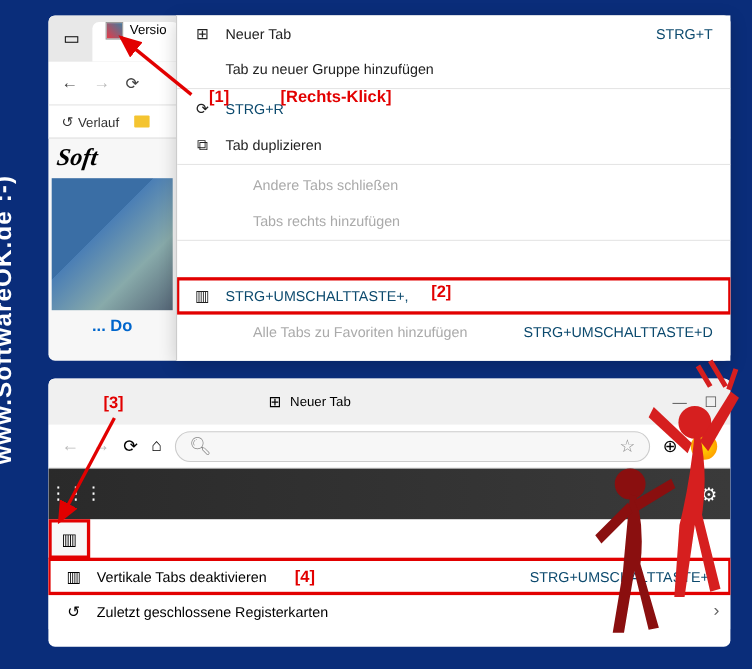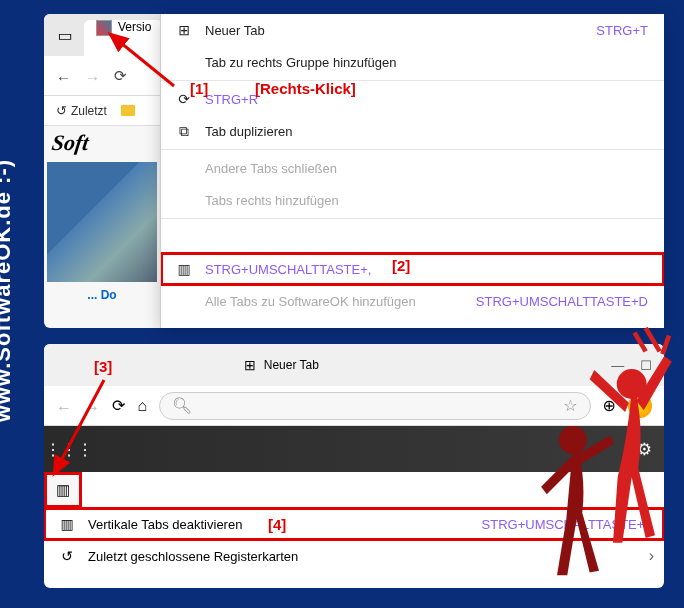--- a/index.html
+++ b/index.html
@@ -47,38 +47,38 @@
       position: absolute; left: 160px; top: 14px; width: 504px; height: 314px;
       background: white; border-left: 1px solid #ccc; box-shadow: 0 4px 16px rgba(0,0,0,0.2);
       font-size: 13px; color: #222; overflow: hidden;
     }
     .menu-item {
       display: flex; align-items: center; padding: 7px 16px 7px 12px; height: 32px;
       position: relative;
     }
     .menu-item .mi-icon { width: 22px; text-align: center; font-size: 14px; margin-right: 10px; }
     .menu-item .mi-label { flex: 1; }
-    .menu-item .mi-shortcut { color: #8b5cf6; font-size: 13px; }
-    .menu-item.disabled { color: #aaa; }
+    .menu-item .mi-shortcut { color: #0c4a6e; font-size: 13px; }
+    .menu-item.disabled { color: #aaa; margin-left: 25px; }
     .menu-sep { height: 1px; background: #e5e5e5; margin: 2px 0; }
     .menu-item.highlighted { outline: 3px solid #e20000; outline-offset: -2px; }
     .menu-item.has-sub::after { content: "›"; position: absolute; right: 10px; color: #666; font-size: 16px; }
     
     .annotation { position: absolute; color: #e20000; font-weight: bold; font-size: 15px;
       pointer-events: none; z-index: 30; }
     
     .arrow1 { position: absolute; z-index: 25; }
     
     .content-area {
       position: absolute; left: 44px; top: 126px; width: 116px; height: 180px; overflow: hidden;
     }
     .soft-text { font-family: "Comic Sans MS", cursive; font-weight: bold; font-style: italic;
       font-size: 22px; transform: skewX(-8deg); margin: 4px 0 0 8px; }
     .desktop-thumb { width: 110px; height: 120px; margin: 6px auto; background: linear-gradient(135deg, #3a6ea5 40%, #4a7eb5 40%, #8aa 70%, #567 100%); }
-    .dot-link { color: #0066cc; font-size: 12px; font-weight: bold; text-align: center; }
+    .dot-link { color: #0066cc; font-size: 15px; font-weight: bold; text-align: center; }
     
     
     .screenshot2 {
       position: absolute; left: 44px; top: 344px; width: 620px; height: 244px;
       background: white; border-radius: 6px; overflow: hidden;
     }
     .s2-titlebar { height: 42px; background: #f0f0f0; display: flex; align-items: center;
       padding-left: 200px; position: relative; gap: 8px; font-size: 12px; }
     .s2-toolbar { height: 40px; background: white; display: flex; align-items: center;
       padding: 0 12px; gap: 12px; border-bottom: 1px solid #ddd; }
@@ -127,21 +127,21 @@
     </div>
   </div>
   <div class="browser-toolbar">
     <span class="toolbar-btn">←</span>
     <span class="toolbar-btn" style="color:#bbb">→</span>
     <span class="toolbar-btn">⟳</span>
   </div>
   <div class="bookmarks-bar">
     <div class="bookmark">
       <span class="history-icon">↺</span>
-      <span>Zuletzt</span>
+      <span>Verlauf</span>
     </div>
     <div class="bookmark">
       <div class="folder"></div>
     </div>
   </div>
 </div>
 
 <div class="content-area">
   <div class="soft-text">Soft</div>
   <div class="desktop-thumb"></div>
@@ -149,21 +149,21 @@
 </div>
 
 <div class="context-menu">
   <div class="menu-item">
     <span class="mi-icon">⊞</span>
     <span class="mi-label">Neuer Tab</span>
     <span class="mi-shortcut">STRG+T</span>
   </div>
   <div class="menu-item">
     <span class="mi-icon"></span>
-    <span class="mi-label">Tab zu rechts Gruppe hinzufügen</span>
+    <span class="mi-label">Tab zu neuer Gruppe hinzufügen</span>
   </div>
   <div class="menu-sep"></div>
   <div class="menu-item">
     <span class="mi-icon">⟳</span>
     <span class="mi-shortcut">STRG+R</span>
   </div>
   <div class="menu-item">
     <span class="mi-icon">⧉</span>
     <span class="mi-label">Tab duplizieren</span>
   </div>
@@ -179,21 +179,21 @@
   <div class="menu-sep"></div>
   <div class="menu-item">
     <span class="mi-icon"></span>
   </div>
   <div class="menu-item highlighted">
     <span class="mi-icon">▥</span>
     <span class="mi-shortcut">STRG+UMSCHALTTASTE+,</span>
   </div>
   <div class="menu-item disabled">
     <span class="mi-icon"></span>
-    <span class="mi-label">Alle Tabs zu SoftwareOK hinzufügen</span>
+    <span class="mi-label">Alle Tabs zu Favoriten hinzufügen</span>
     <span class="mi-shortcut">STRG+UMSCHALTTASTE+D</span>
   </div>
   <div class="menu-item has-sub">
     <span class="mi-icon">⊕</span>
     <span class="mi-label">Alle Registerkarten zu Sammlungen hinzufügen</span>
   </div>
 </div>
 
 <svg class="arrow1" style="left:104px; top:28px;" width="72" height="62">
   <defs>

